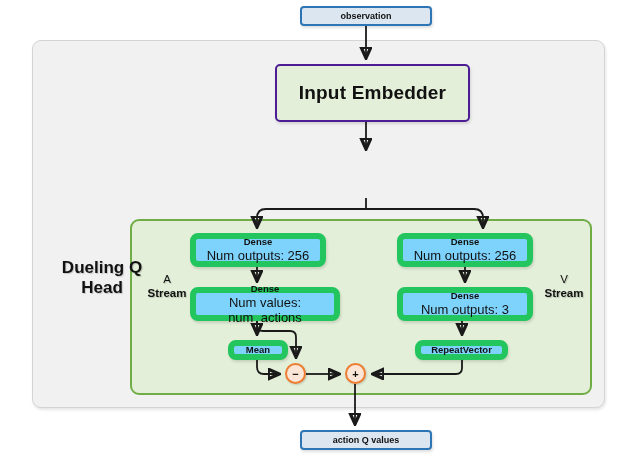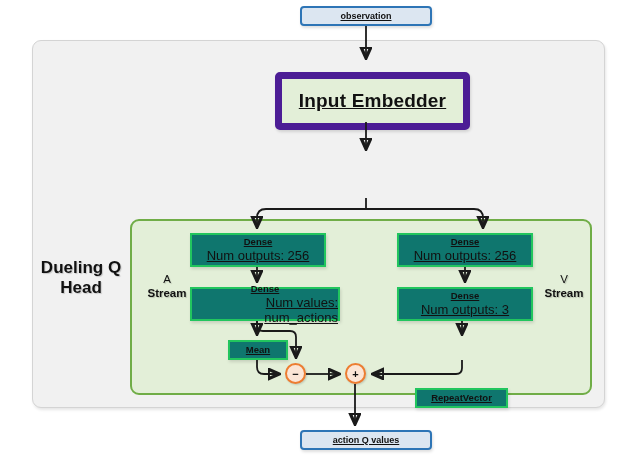--- a/index.html
+++ b/index.html
@@ -20,24 +20,23 @@
   }
 
   
   .node {
     position: absolute;
     box-sizing: border-box;
     display: flex;
     flex-direction: column;
     align-items: center;
     justify-content: center;
-    text-align: right;
+    text-align: center;
     color: #111111;
     line-height: 1.18;
-    text-decoration: underline;
   }
 
   
   .panel-outer {
     position: absolute;
     box-sizing: border-box;
     background: #f1f1f1;
     border: 1px solid #d4d4d4;
     border-radius: 9px;
     box-shadow: 1px 2px 3px rgba(0,0,0,0.10);
@@ -48,32 +47,31 @@
     position: absolute;
     box-sizing: border-box;
     background: #e3efd8;
     border: 2px solid #70ad47;
     border-radius: 9px;
   }
 
   
   .box-green {
     background: #e3efd8;
-    border: 7px solid #4c1d95;
+    border: 2px solid #4c1d95;
     border-radius: 5px;
     box-shadow: 1px 2px 3px rgba(0,0,0,0.13);
     font-weight: bold;
-    margin-top: 8px;
   }
 
   
   .box-orange {
-    background: #0f766e;
-    border: 2px solid #22c55e;
-    border-radius: 0;
+    background: #7dd3fc;
+    border: 6px solid #22c55e;
+    border-radius: 8px;
     box-shadow: 1px 2px 3px rgba(0,0,0,0.13);
   }
 
   
   .box-blue {
     background: #dce6f1;
     border: 2px solid #2e75b6;
     border-radius: 4px;
     box-shadow: 1px 2px 3px rgba(0,0,0,0.13);
     font-size: 9px;
@@ -104,20 +102,21 @@
   .label {
     position: absolute;
     text-align: center;
     color: #111111;
     text-shadow: 1px 1px 1px rgba(0,0,0,0.18);
   }
   .label-head {
     font-size: 17px;
     font-weight: bold;
     line-height: 1.18;
+    padding-left: 21px;
   }
   .label-stream {
     font-size: 11.5px;
     line-height: 1.25;
   }
   .label-stream .s-bold { font-weight: bold; display:block; }
   .label-stream .s-thin { font-weight: normal; display:block; }
 
   
   .op-circle {
@@ -187,21 +186,21 @@
   <div class="node box-orange" style="left:397px; top:233px; width:136px; height:34px;">
     <span class="dense-title">Dense</span>
     <span class="dense-sub">Num outputs: 256</span>
   </div>
 
   <div class="node box-orange" style="left:397px; top:287px; width:136px; height:34px;">
     <span class="dense-title">Dense</span>
     <span class="dense-sub">Num outputs: 3</span>
   </div>
 
-  <div class="node box-orange" style="left:415px; top:340px; width:93px; height:20px;margin-top:48px;">
+  <div class="node box-orange" style="left:415px; top:340px; width:93px; height:20px;">
     <span class="op-label">RepeatVector</span>
   </div>
 
   <div class="op-circle" style="left:285px; top:363px;">
     <span>−</span>
   </div>
 
   <div class="op-circle" style="left:345px; top:363px;">
     <span>+</span>
   </div>

